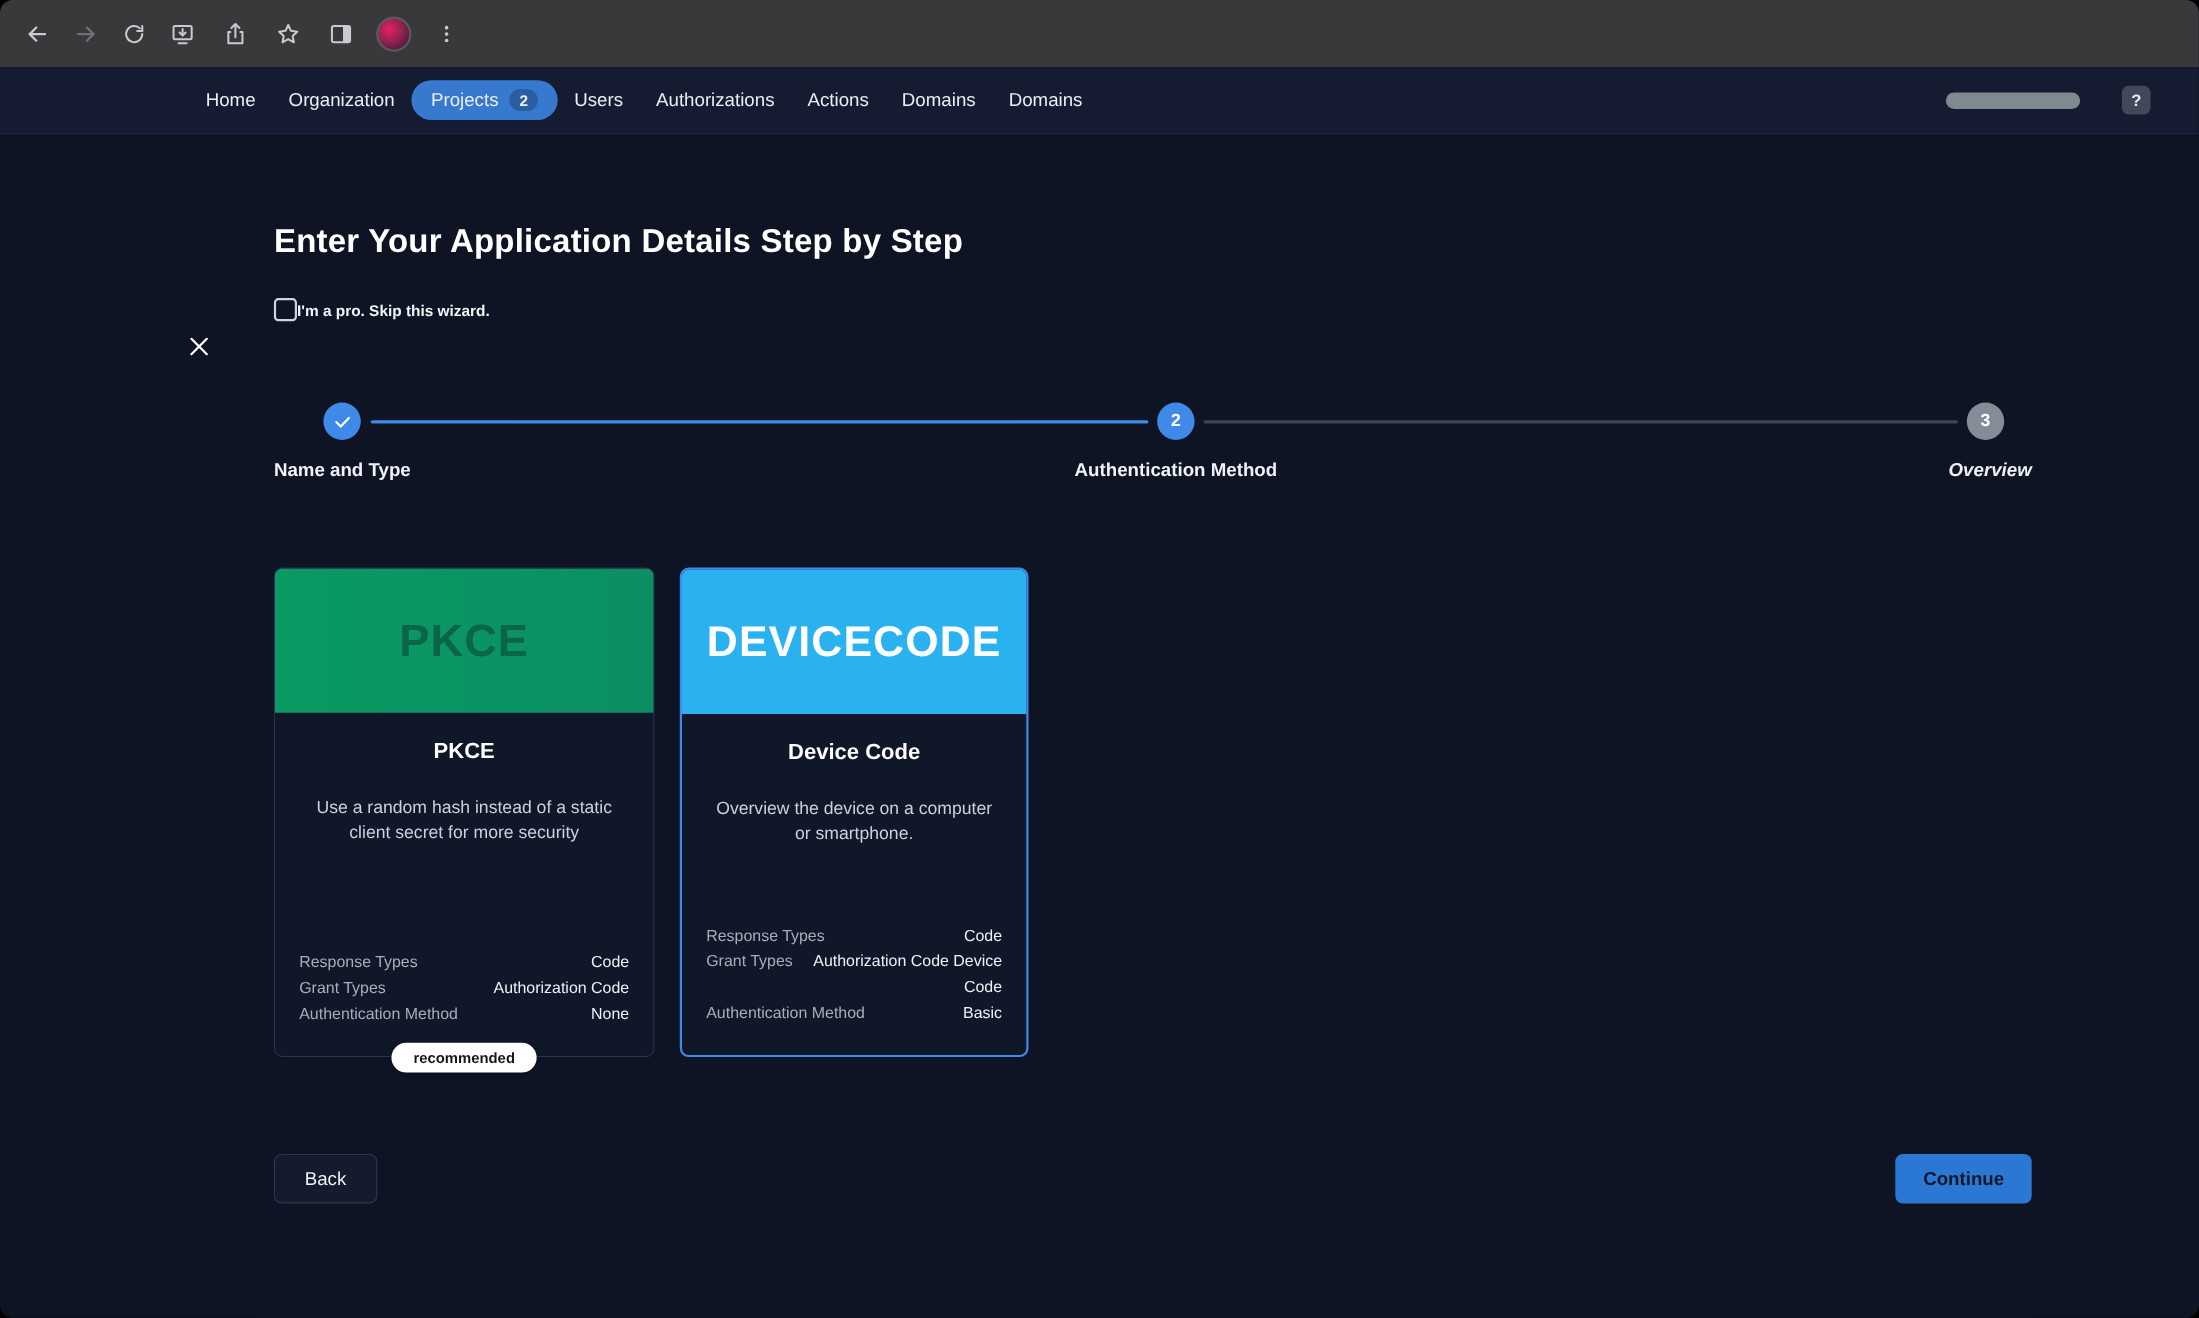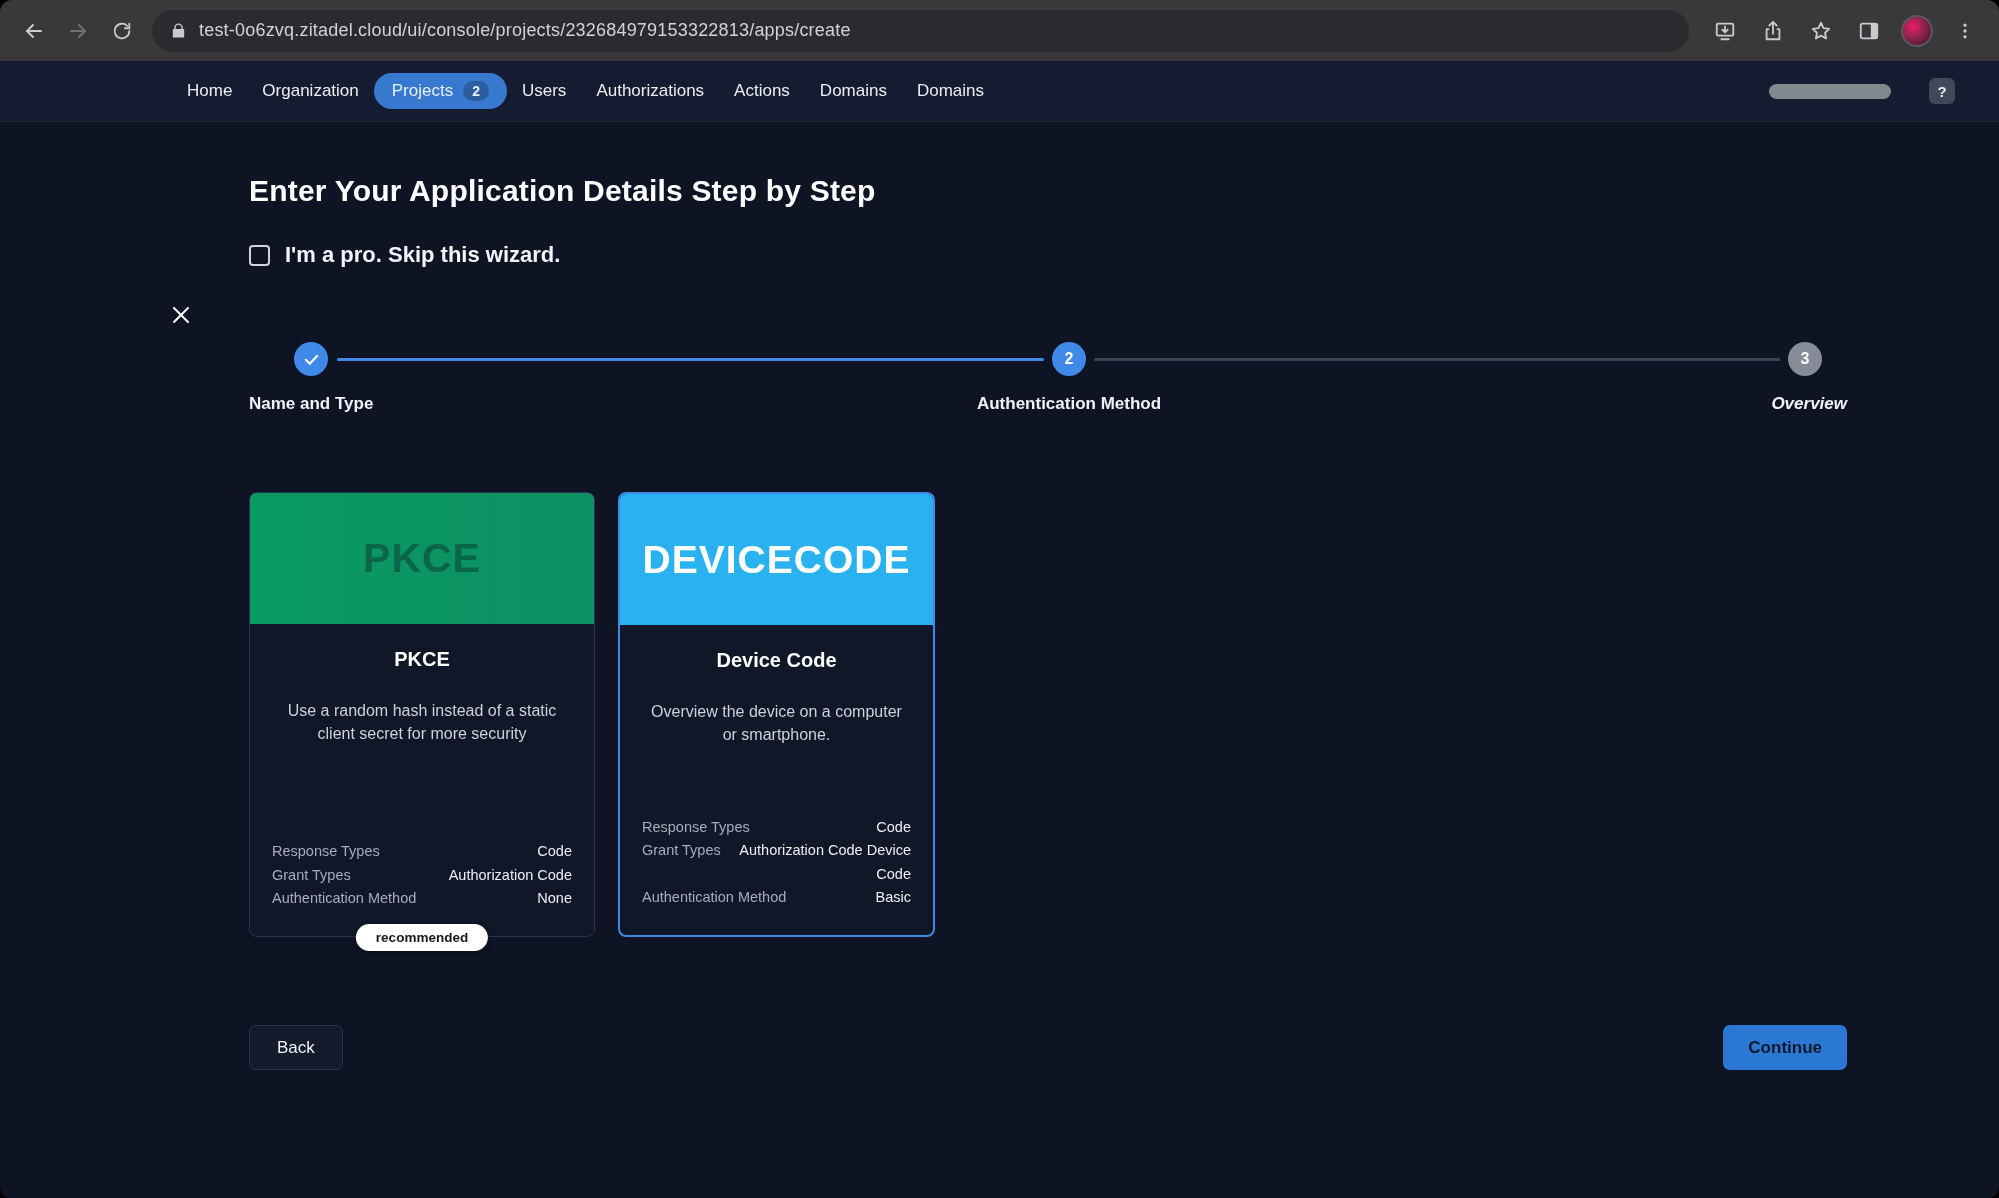--- a/index.html
+++ b/index.html
@@ -26,25 +26,25 @@
 
   
   .main { flex:1; position:relative; background:#0e1424; }
   .close-btn { position:absolute; left:166px; top:178px; width:30px; height:30px; display:flex; align-items:center; justify-content:center; cursor:pointer; }
   .content { margin:0 152px 0 249px; width:1598px; }
 
   .title-row { display:flex; align-items:center; gap:44px; padding-top:56px; }
   .page-title { color:#fff; font-size:25px; font-weight:700; }
   .step-pill { border:1px solid #4a5268; border-radius:18px; padding:7px 18px; color:#eef0f6; font-size:15px; font-weight:600; }
 
-  .heading { margin-top:52px; color:#fff; font-size:30px; font-weight:700; letter-spacing:.2px; }
+  .heading { margin-top:81px; color:#fff; font-size:30px; font-weight:700; letter-spacing:.2px; }
 
   .skip-row { margin-top:34px; display:flex; align-items:center; }
   .checkbox { width:21px; height:21px; border:2px solid #cfd3dd; border-radius:4px; background:transparent; }
-  .skip-label { margin-left:15px; color:#f2f4f8; font-size:22px; font-weight:600; }
+  .skip-label { color:#f2f4f8; font-size:14px; font-weight:600; }
 
   
   .stepper { margin-top:74px; position:relative; height:34px; }
   .step-circle { position:absolute; top:0; width:34px; height:34px; border-radius:50%; display:flex; align-items:center; justify-content:center; color:#fff; font-size:16px; font-weight:700; }
   .step-circle.done, .step-circle.active { background:#3f8ae8; }
   .step-circle.pending { background:#858c98; }
   .step-line { position:absolute; top:16px; height:3px; border-radius:2px; }
   .line-done { left:88px; width:707px; background:#3f8ae8; }
   .line-pending { left:845px; width:686px; background:#3b4356; }
   .step-labels { position:relative; margin-top:18px; height:22px; }
@@ -91,26 +91,20 @@
           <path d="M5 12h14"></path>
           <path d="M13 6l6 6-6 6"></path>
         </svg>
     </div>
     <div class="chrome-btn">
       <svg width="22" height="22" viewBox="0 0 24 24" fill="none" stroke="#c9cacd" stroke-width="2" stroke-linecap="round">
           <path d="M20 12a8 8 0 1 1-2.34-5.66"></path>
           <path d="M20 4v5h-5" fill="none"></path>
         </svg>
     </div>
-    <div class="url-pill">
-      <svg width="17" height="17" viewBox="0 0 24 24" fill="#c9cacd">
-          <path d="M6 10V8a6 6 0 0 1 12 0v2h1a1 1 0 0 1 1 1v10a1 1 0 0 1-1 1H5a1 1 0 0 1-1-1V11a1 1 0 0 1 1-1h1zm2 0h8V8a4 4 0 0 0-8 0v2z"></path>
-        </svg>
-      <span class="url-text">test-0o6zvq.zitadel.cloud/ui/console/projects/232684979153322813/apps/create</span>
-    </div>
     <div class="chrome-right">
       <div class="chrome-btn">
         <svg width="22" height="22" viewBox="0 0 24 24" fill="none" stroke="#c9cacd" stroke-width="2" stroke-linecap="round" stroke-linejoin="round">
             <rect x="3" y="4" width="18" height="13" rx="1.5"></rect>
             <path d="M12 7v6"></path>
             <path d="M9 10.5l3 3 3-3"></path>
             <path d="M8 21h8"></path>
           </svg>
       </div>
       <div class="chrome-btn">

